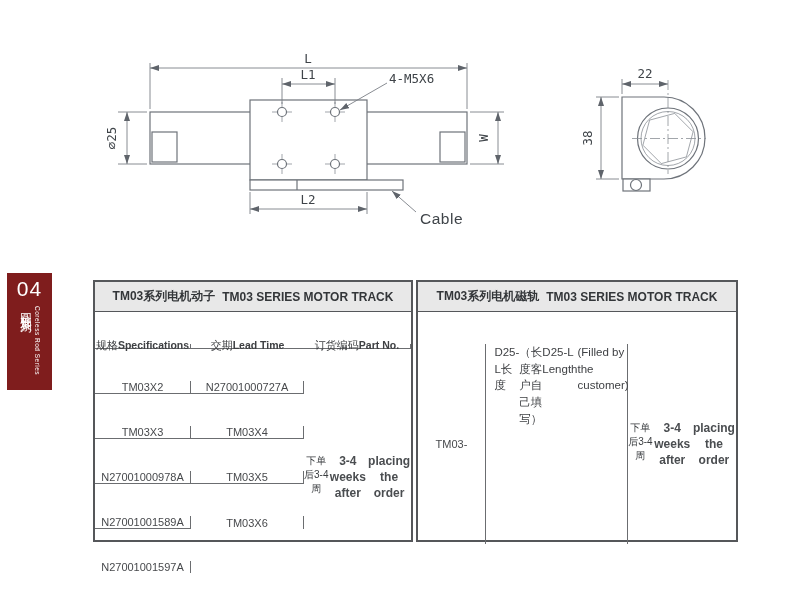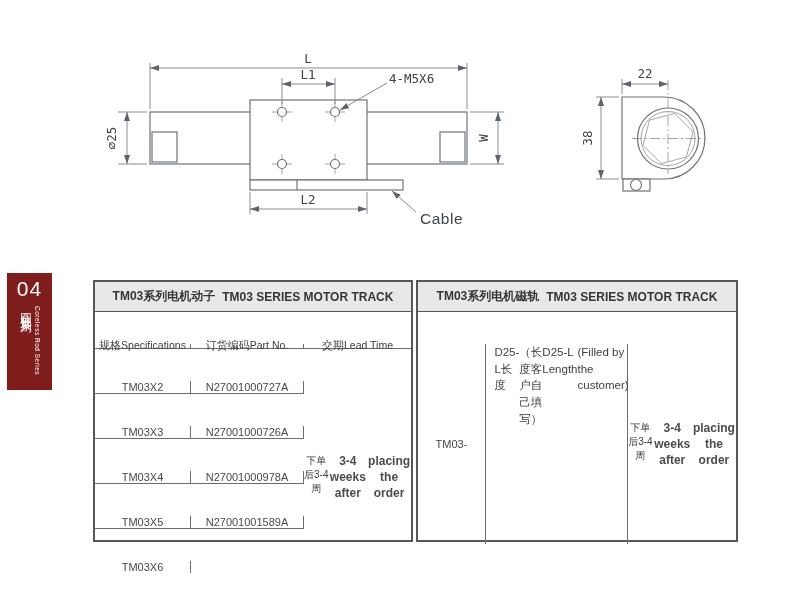--- a/index.html
+++ b/index.html
@@ -38,21 +38,21 @@
   }
   .mv-grid { display:grid; grid-template-columns:96px 113px 1fr; grid-template-rows:37px repeat(5,1fr); height:232px; }
   .tr-grid { display:grid; grid-template-columns:68px 142px 1fr; grid-template-rows:1fr; height:232px; }
   .cell {
     display:flex; flex-direction:row; align-items:center; justify-content:center;
     font-size:11px; color:#47494c; text-align:center;margin-top:32px;
   }
   .bR { border-right:1px solid #6b6d70; }
   .bB { border-bottom:1px solid #6b6d70; }
   .colhdr .cn { font-size:11px; color:#3e4043; line-height:1.25; }
-  .colhdr .en { font-size:10.5px; color:#3e4043; line-height:1.25; }
+  .colhdr .en { font-size:10.5px; color:#3e4043; line-height:1.25;font-weight:bold; }
   .lead-cell { grid-column:3; grid-row:2/7; }
   .lead-cn { font-size:10px; color:#3a3d40; margin-bottom:5px; }
   .lead-en { font-size:12px; color:#4a4d50; line-height:1.35;font-weight:bold; }
   .track-spec { align-items:flex-start; text-align:left; padding-left:10px; font-size:11.5px; color:#3f4144; line-height:1.45; }
   .track-spec .gap { height:10px; }
 </style>
 </head>
 <body>
 
 <div class="page">
@@ -174,48 +174,48 @@
   <div class="tbl tbl-mover">
     <div class="tbl-title">
       <span>TM03系列电机动子</span>
       <span>TM03 SERIES MOTOR TRACK</span>
     </div>
     <div class="mv-grid">
       <div class="cell colhdr bR bB">
         <span class="cn">规格</span>
         <span class="en">Specifications</span>
       </div>
+      <div class="cell colhdr bB">
+        <span class="cn">交期</span>
+        <span class="en">Lead Time</span>
+      </div>
       <div class="cell colhdr bR bB">
         <span class="cn">订货编码</span>
         <span class="en">Part No.</span>
-      </div>
-      <div class="cell colhdr bB">
-        <span class="cn">交期</span>
-        <span class="en">Lead Time</span>
       </div>
 
       <div class="cell bR bB">TM03X2</div>
       <div class="cell bR bB">N27001000727A</div>
 
       <div class="cell lead-cell">
         <span class="lead-cn">下单后3-4周</span>
         <span class="lead-en">3-4 weeks after</span>
         <span class="lead-en">placing the order</span>
       </div>
 
       <div class="cell bR bB">TM03X3</div>
-      <div class="cell bR bB">N27001000726A</div>
 
       <div class="cell bR bB">TM03X4</div>
       <div class="cell bR bB">N27001000978A</div>
 
       <div class="cell bR bB">TM03X5</div>
       <div class="cell bR bB">N27001001589A</div>
 
       <div class="cell bR">TM03X6</div>
+      <div class="cell bR">N27001001597A</div>
     </div>
   </div>
 
   <div class="tbl tbl-track">
     <div class="tbl-title">
       <span>TM03系列电机磁轨</span>
       <span>TM03 SERIES MOTOR TRACK</span>
     </div>
     <div class="tr-grid">
       <div class="cell bR">TM03-</div>

